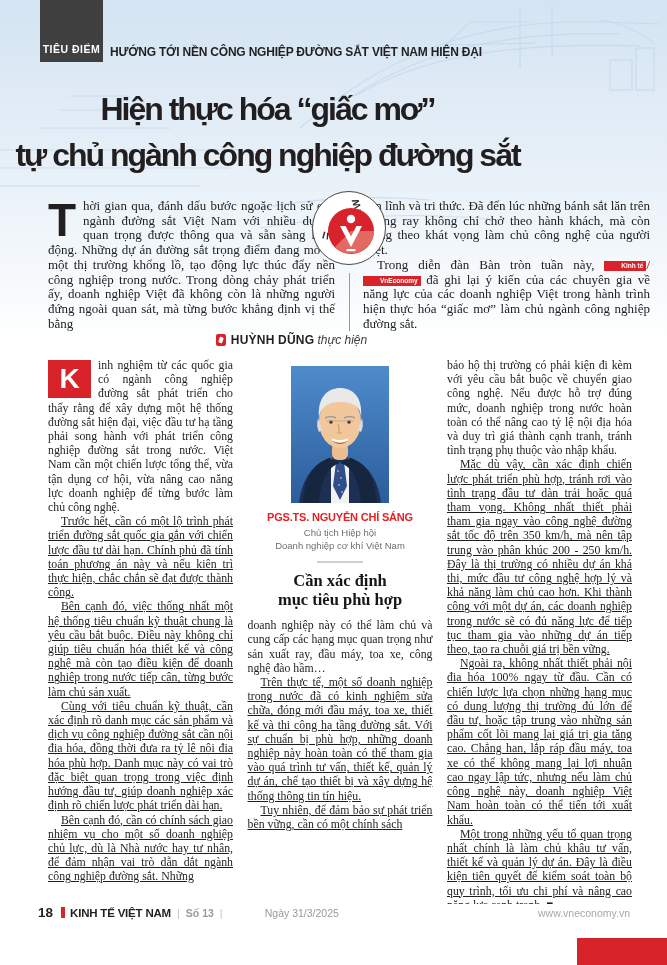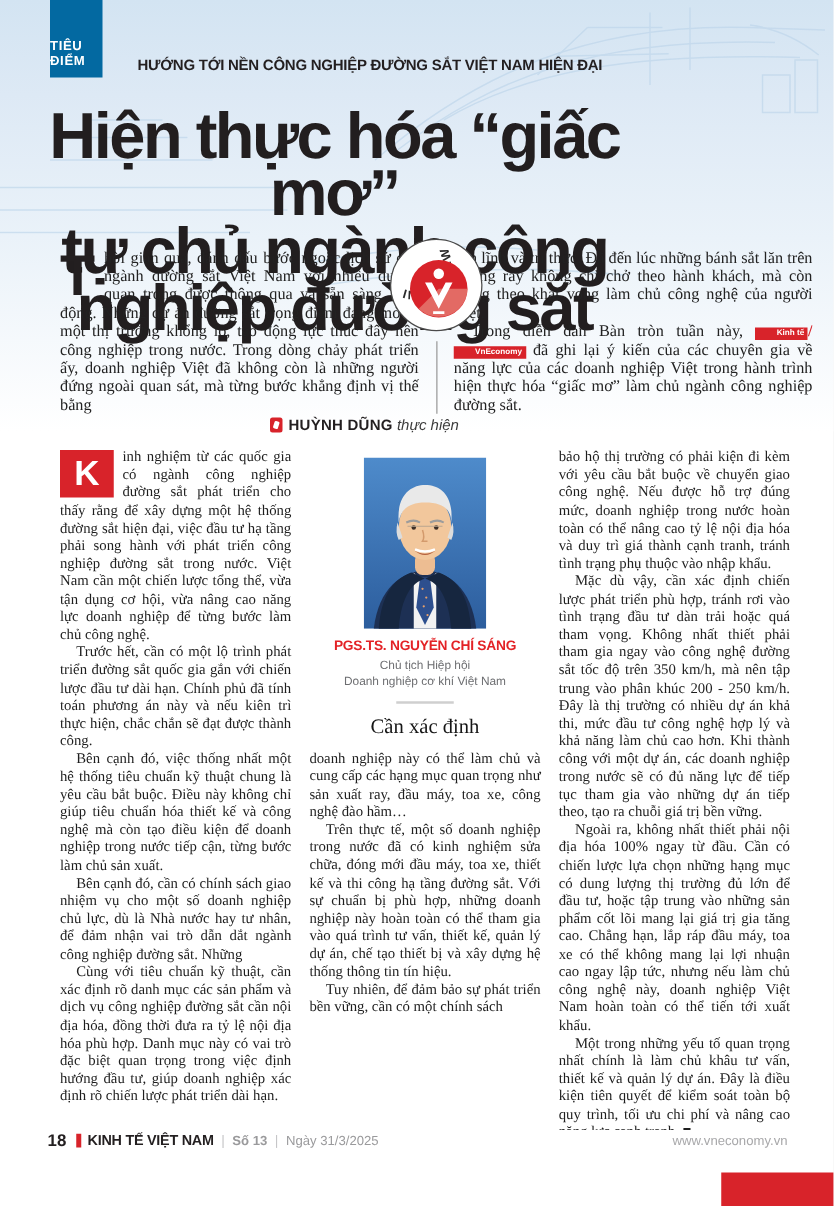--- a/index.html
+++ b/index.html
@@ -3,29 +3,29 @@
 <meta charset="utf-8">
 <style>
   html,body{margin:0;padding:0;background:#eee;}
   .page{position:relative;width:667px;height:965px;background:#fff;overflow:hidden;
         font-family:"Liberation Serif",serif;color:#1f1f1f;}
   
   .bg-header{position:absolute;left:0;top:0;width:667px;height:345px;
     background:linear-gradient(180deg,#d3e4f2 0%,#dde9f5 22%,#eaf2f9 55%,#ffffff 100%);}
   .bg-art{position:absolute;left:0;top:0;}
   
-  .kicker{position:absolute;left:40px;top:0;width:42px;height:62px;background:#0369a1;
+  .kicker{position:absolute;left:40px;top:0;width:63px;height:62px;background:#404040;
     display:flex;align-items:flex-end;justify-content:center;padding-bottom:7px;box-sizing:border-box;}
   .kicker span{color:#fff;font-family:"Liberation Sans",sans-serif;font-weight:bold;
     font-size:10.5px;letter-spacing:.5px;}
   .kicker-headline{position:absolute;left:110px;top:45px;font-family:"Liberation Sans",sans-serif;
     font-weight:bold;font-size:12px;letter-spacing:-.2px;color:#231f20;}
   
   .title{position:absolute;left:0;top:86px;width:535px;text-align:center;
-    font-family:"Liberation Sans",sans-serif;font-weight:bold;font-size:52px;
+    font-family:"Liberation Sans",sans-serif;font-weight:bold;font-size:32px;
     letter-spacing:-2px;line-height:46px;color:#221e1f;}
   
   .intro{position:absolute;left:48px;top:199px;width:602px;height:134px;display:flex;gap:28px;overflow:hidden;}
   .intro-col{width:287px;text-align:justify;font-size:13px;line-height:14.7px;color:#222;}
   .intro-col p{margin:0;}
   .intro-col p.ind{text-indent:14px;}
   .dropcap-t{float:left;font-family:"Liberation Sans",sans-serif;font-weight:bold;
     font-size:46px;line-height:38px;margin:2px 7px 0 0;color:#231f20;}
   .intro-divider{position:absolute;left:349px;top:273px;width:1px;height:58px;background:#9a9a9a;}
   .badge-wrap{position:absolute;left:311px;top:190px;width:76px;height:76px;}
@@ -39,41 +39,41 @@
   .byline .flag{display:inline-block;width:10px;height:12px;background:#d8232a;border-radius:2px;
     vertical-align:-2px;margin-right:5px;position:relative;}
   .byline .flag::after{content:"";position:absolute;left:3px;top:3px;width:4px;height:6px;
     background:#fff;border-radius:1px;transform:rotate(18deg);}
   .byline b{font-weight:bold;letter-spacing:.2px;}
   .byline i{font-style:italic;color:#3c3c3c;}
   
   .body3{position:absolute;left:48px;top:358px;width:584px;height:546px;display:flex;gap:14.5px;overflow:hidden;}
   .bcol{width:185px;text-align:justify;font-size:11.8px;line-height:14.2px;color:#1e1e1e;}
   .bcol p{margin:0;}
-  .bcol p.ind{text-indent:13px;}
+  .bcol p.ind{text-indent:13px;text-decoration:underline;}
   .dropcap-k{float:left;width:43px;height:38px;background:#d8232a;color:#fff;
     font-family:"Liberation Sans",sans-serif;font-weight:bold;font-size:28px;line-height:38px;
     text-align:center;margin:2px 7px 1px 0;}
   
   .profile{text-align:center;margin:8px 0 9px 0;}
   .photo{display:block;margin:0 auto;}
   .p-name{font-family:"Liberation Sans",sans-serif;font-weight:bold;font-size:11px;
     color:#e32226;margin-top:7px;letter-spacing:-.2px;}
   .p-role{font-family:"Liberation Sans",sans-serif;font-size:9.5px;color:#6d6e71;line-height:12.5px;margin-top:3px;text-align:center;}
   .p-div{width:46px;height:2px;background:#cfcfcf;margin:9px auto 8px auto;}
-  .p-quote{font-weight:normal;font-size:16.5px;line-height:19px;color:#161616;}
+  .p-quote{font-weight:bold;font-size:16.5px;line-height:19px;color:#161616;}
   
   .footer{position:absolute;left:38px;top:905px;width:592px;display:flex;align-items:center;
     font-family:"Liberation Sans",sans-serif;}
   .f-page{font-weight:bold;font-size:13.5px;color:#231f20;}
   .f-redbar{display:inline-block;width:4px;height:11px;background:#d8232a;margin:0 5px 0 8px;}
   .f-pub{font-weight:bold;font-size:11.5px;color:#231f20;letter-spacing:-.2px;}
   .f-sep{color:#c6c6c8;font-size:11px;margin:0 6px;}
   .f-issue{font-weight:bold;font-size:10.5px;color:#9a9a9c;text-align:center;}
-  .f-date{font-size:10.5px;color:#9a9a9c;}
+  .f-date{font-size:10.5px;color:#9a9a9c;margin-left:36px;}
   .f-url{margin-left:auto;font-size:10.5px;color:#a8a8aa;}
   .corner-bar{position:absolute;right:0;bottom:0;width:90px;height:27px;background:#d8232a;}
 </style>
 </head>
 <body>
 
 <div class="page">
 
   <div class="bg-header">
     <svg class="bg-art" width="667" height="345" viewBox="0 0 667 345">
@@ -136,22 +136,22 @@
   <div class="byline">
     <span class="flag"></span><b>HUỲNH DŨNG</b>&nbsp;<i>thực hiện</i>
   </div>
 
   <div class="body3">
 
     <div class="bcol">
       <p><span class="dropcap-k">K</span><span>inh nghiệm từ các quốc gia có ngành công nghiệp đường sắt phát triển cho thấy rằng để xây dựng một hệ thống đường sắt hiện đại, việc đầu tư hạ tầng phải song hành với phát triển công nghiệp đường sắt trong nước. Việt Nam cần một chiến lược tổng thể, vừa tận dụng cơ hội, vừa nâng cao năng lực doanh nghiệp để từng bước làm chủ công nghệ.</span></p>
       <p class="ind">Trước hết, cần có một lộ trình phát triển đường sắt quốc gia gắn với chiến lược đầu tư dài hạn. Chính phủ đã tính toán phương án này và nếu kiên trì thực hiện, chắc chắn sẽ đạt được thành công.</p>
       <p class="ind">Bên cạnh đó, việc thống nhất một hệ thống tiêu chuẩn kỹ thuật chung là yêu cầu bắt buộc. Điều này không chỉ giúp tiêu chuẩn hóa thiết kế và công nghệ mà còn tạo điều kiện để doanh nghiệp trong nước tiếp cận, từng bước làm chủ sản xuất.</p>
+      <p class="ind">Cùng với tiêu chuẩn kỹ thuật, cần xác định rõ danh mục các sản phẩm và dịch vụ công nghiệp đường sắt cần nội địa hóa, đồng thời đưa ra tỷ lệ nội địa hóa phù hợp. Danh mục này có vai trò đặc biệt quan trọng trong việc định hướng đầu tư, giúp doanh nghiệp xác định rõ chiến lược phát triển dài hạn.</p>
       <p class="ind">Bên cạnh đó, cần có chính sách giao nhiệm vụ cho một số doanh nghiệp chủ lực, dù là Nhà nước hay tư nhân, để đảm nhận vai trò dẫn dắt ngành công nghiệp đường sắt. Những</p>
-      <p class="ind">Cùng với tiêu chuẩn kỹ thuật, cần xác định rõ danh mục các sản phẩm và dịch vụ công nghiệp đường sắt cần nội địa hóa, đồng thời đưa ra tỷ lệ nội địa hóa phù hợp. Danh mục này có vai trò đặc biệt quan trọng trong việc định hướng đầu tư, giúp doanh nghiệp xác định rõ chiến lược phát triển dài hạn.</p>
     </div>
 
     <div class="bcol">
       <div class="profile">
         <svg class="photo" width="98" height="137" viewBox="0 0 98 137">
           <defs>
             <linearGradient id="pbg" x1="0" y1="0" x2="0" y2="1">
               <stop offset="0" stop-color="#4e8bcb"></stop>
                 <stop offset="1" stop-color="#2c5d9d"></stop>
             </linearGradient>
@@ -185,20 +185,21 @@
           <path d="M41 73.5 q 8 3.5 16 0" stroke="#fff" stroke-width="2" fill="none"></path>
         </svg>
         <div class="p-name">PGS.TS. NGUYỄN CHÍ SÁNG</div>
         <div class="p-role">
           <div>Chủ tịch Hiệp hội</div>
           <div>Doanh nghiệp cơ khí Việt Nam</div>
         </div>
         <div class="p-div"></div>
         <div class="p-quote">
           <div>Cần xác định</div>
+          <div>mục tiêu phù hợp</div>
         </div>
       </div>
       <p>doanh nghiệp này có thể làm chủ và cung cấp các hạng mục quan trọng như sản xuất ray, đầu máy, toa xe, công nghệ đào hầm…</p>
       <p class="ind">Trên thực tế, một số doanh nghiệp trong nước đã có kinh nghiệm sửa chữa, đóng mới đầu máy, toa xe, thiết kế và thi công hạ tầng đường sắt. Với sự chuẩn bị phù hợp, những doanh nghiệp này hoàn toàn có thể tham gia vào quá trình tư vấn, thiết kế, quản lý dự án, chế tạo thiết bị và xây dựng hệ thống thông tin tín hiệu.</p>
       <p class="ind">Tuy nhiên, để đảm bảo sự phát triển bền vững, cần có một chính sách</p>
     </div>
 
     <div class="bcol">
       <p>bảo hộ thị trường có phải kiện đi kèm với yêu cầu bắt buộc về chuyển giao công nghệ. Nếu được hỗ trợ đúng mức, doanh nghiệp trong nước hoàn toàn có thể nâng cao tỷ lệ nội địa hóa và duy trì giá thành cạnh tranh, tránh tình trạng phụ thuộc vào nhập khẩu.</p>
       <p class="ind">Mặc dù vậy, cần xác định chiến lược phát triển phù hợp, tránh rơi vào tình trạng đầu tư dàn trải hoặc quá tham vọng. Không nhất thiết phải tham gia ngay vào công nghệ đường sắt tốc độ trên 350 km/h, mà nên tập trung vào phân khúc 200 - 250 km/h. Đây là thị trường có nhiều dự án khả thi, mức đầu tư công nghệ hợp lý và khả năng làm chủ cao hơn. Khi thành công với một dự án, các doanh nghiệp trong nước sẽ có đủ năng lực để tiếp tục tham gia vào những dự án tiếp theo, tạo ra chuỗi giá trị bền vững.</p>

